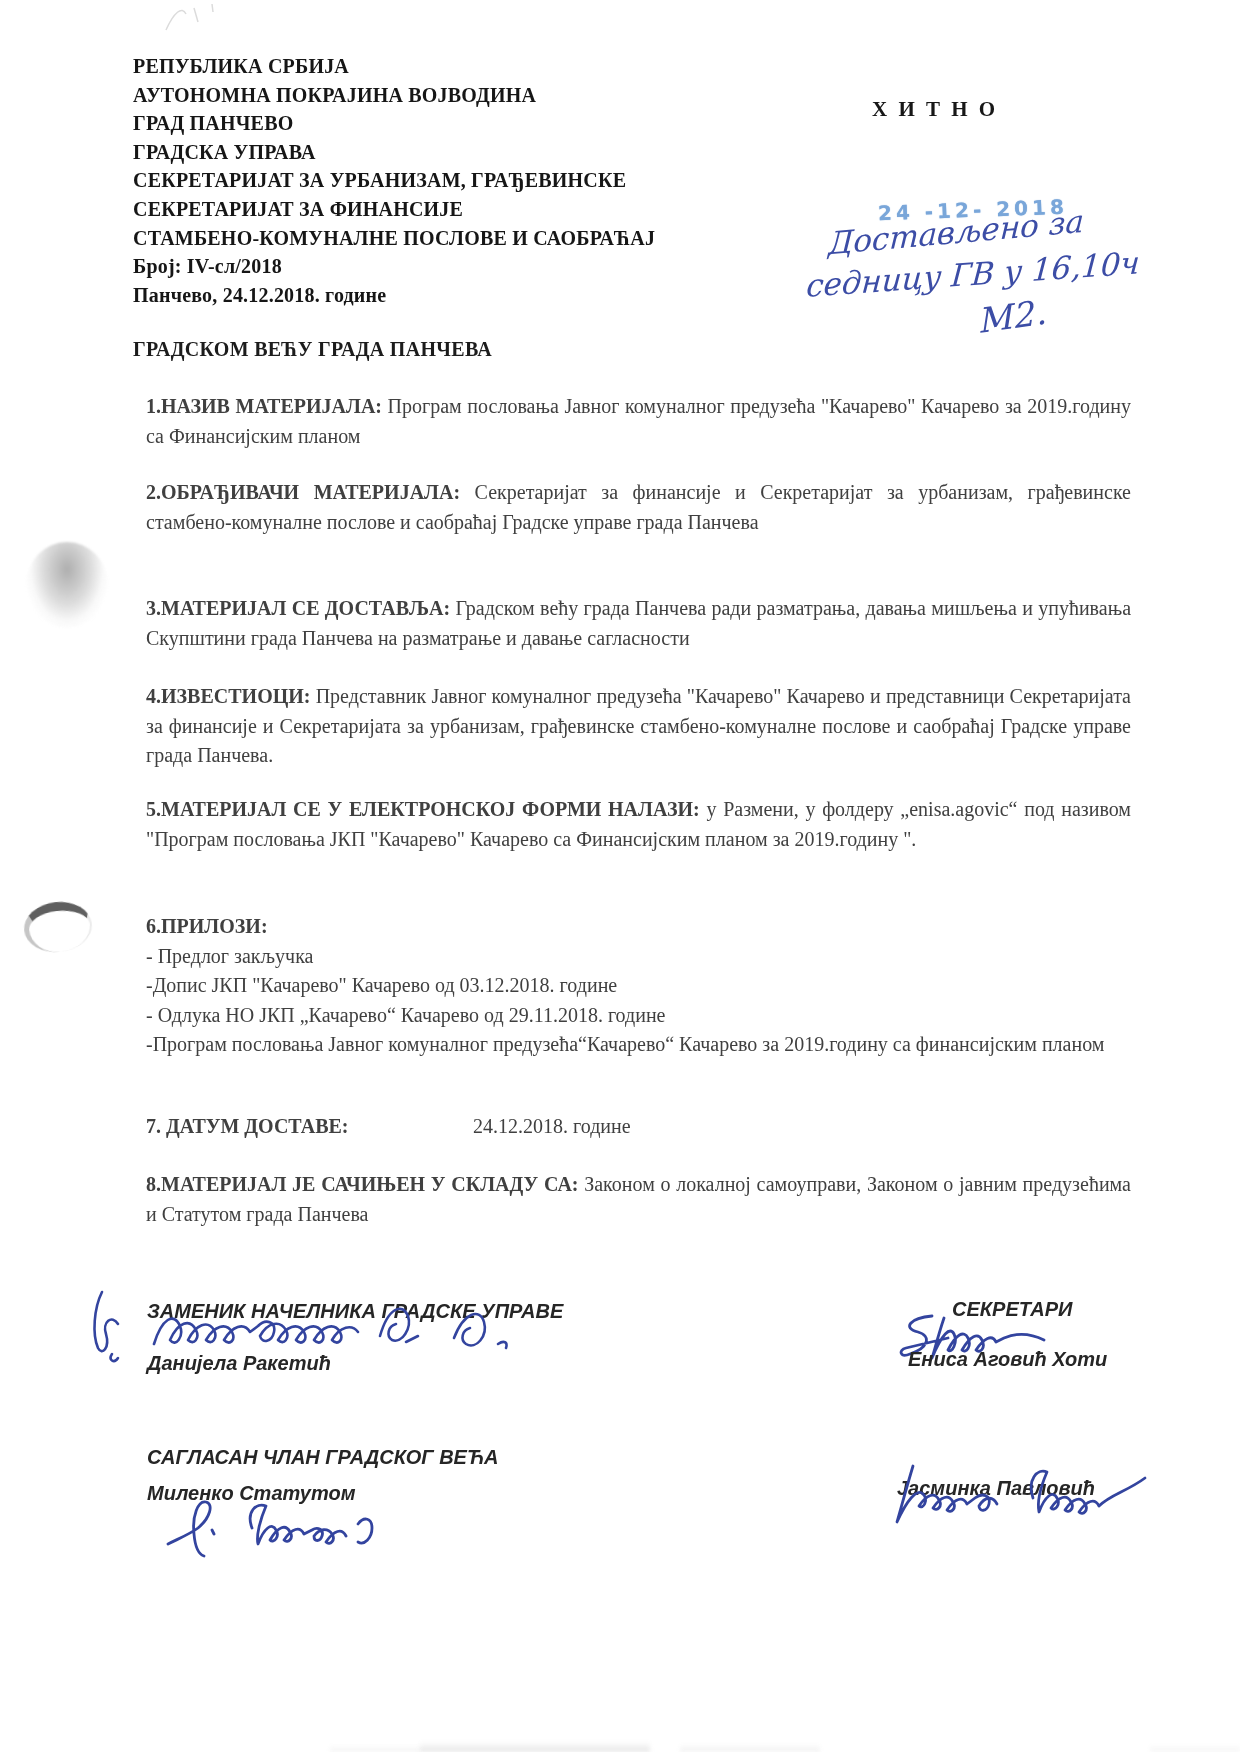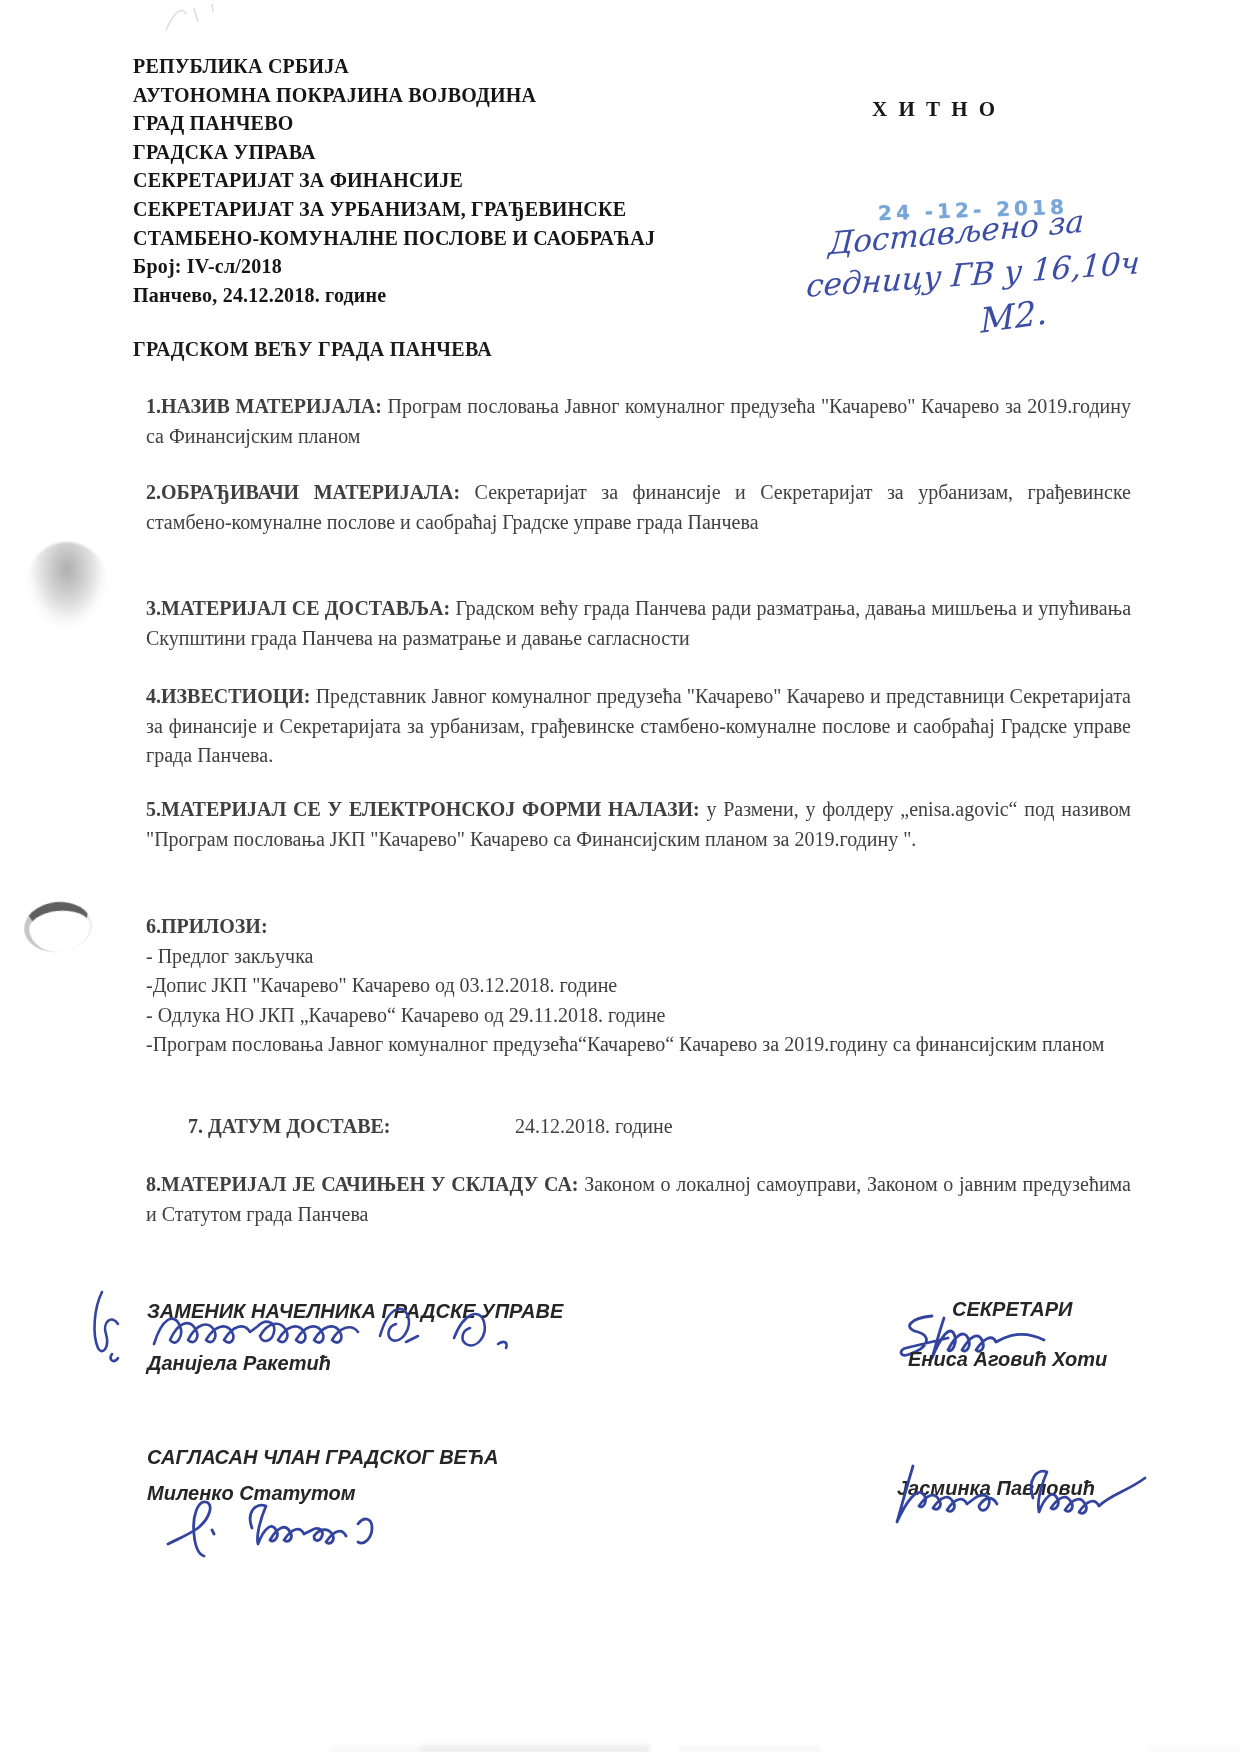--- a/index.html
+++ b/index.html
@@ -66,21 +66,21 @@
   .p1 { top:392px; }
   .p2 { top:478px; }
   .p3 { top:594px; }
   .p4 { top:682px; }
   .p5 { top:795px; }
   .p6 { top:912px; }
   .p6 .item { text-align:left; }
   .p6 .item.wrap { text-align:justify; }
   .p7 { top:1112px; }
   .p7 .val { display:inline-block; margin-left:0; }
-  .p7 .lbl { display:inline-block; width:322px;margin-left:42px; }
+  .p7 .lbl { display:inline-block; width:322px; }
   .p8 { top:1170px; }
 
   .sig-title, .sig-name {
     font-family:"Liberation Sans", sans-serif;
     font-style:italic; font-weight:bold;
     font-size:20px; color:#262626;
     white-space:nowrap;
   }
   .sig-name { font-size:20px; }
 
@@ -127,22 +127,22 @@
 
 <svg class="abs pencil" viewBox="0 0 90 34">
   <path d="M6 28 C14 10 22 4 26 12 M34 6 L38 20 M52 2 L53 10"></path>
 </svg>
 
 <div class="abs hdr">
   <div>РЕПУБЛИКА СРБИЈА</div>
   <div>АУТОНОМНА ПОКРАЈИНА ВОЈВОДИНА</div>
   <div>ГРАД ПАНЧЕВО</div>
   <div>ГРАДСКА УПРАВА</div>
+  <div>СЕКРЕТАРИЈАТ ЗА УРБАНИЗАМ, ГРАЂЕВИНСКЕ</div>
   <div>СЕКРЕТАРИЈАТ ЗА ФИНАНСИЈЕ</div>
-  <div>СЕКРЕТАРИЈАТ ЗА УРБАНИЗАМ, ГРАЂЕВИНСКЕ</div>
   <div>СТАМБЕНО-КОМУНАЛНЕ ПОСЛОВЕ И САОБРАЋАЈ</div>
   <div>Број: IV-сл/2018</div>
   <div>Панчево, 24.12.2018. године</div>
 </div>
 
 <div class="abs urgent">Х И Т Н О</div>
 
 <div class="abs stamp">24 -12- 2018</div>
 
 <div class="abs hw hw1">Достављено за</div>

